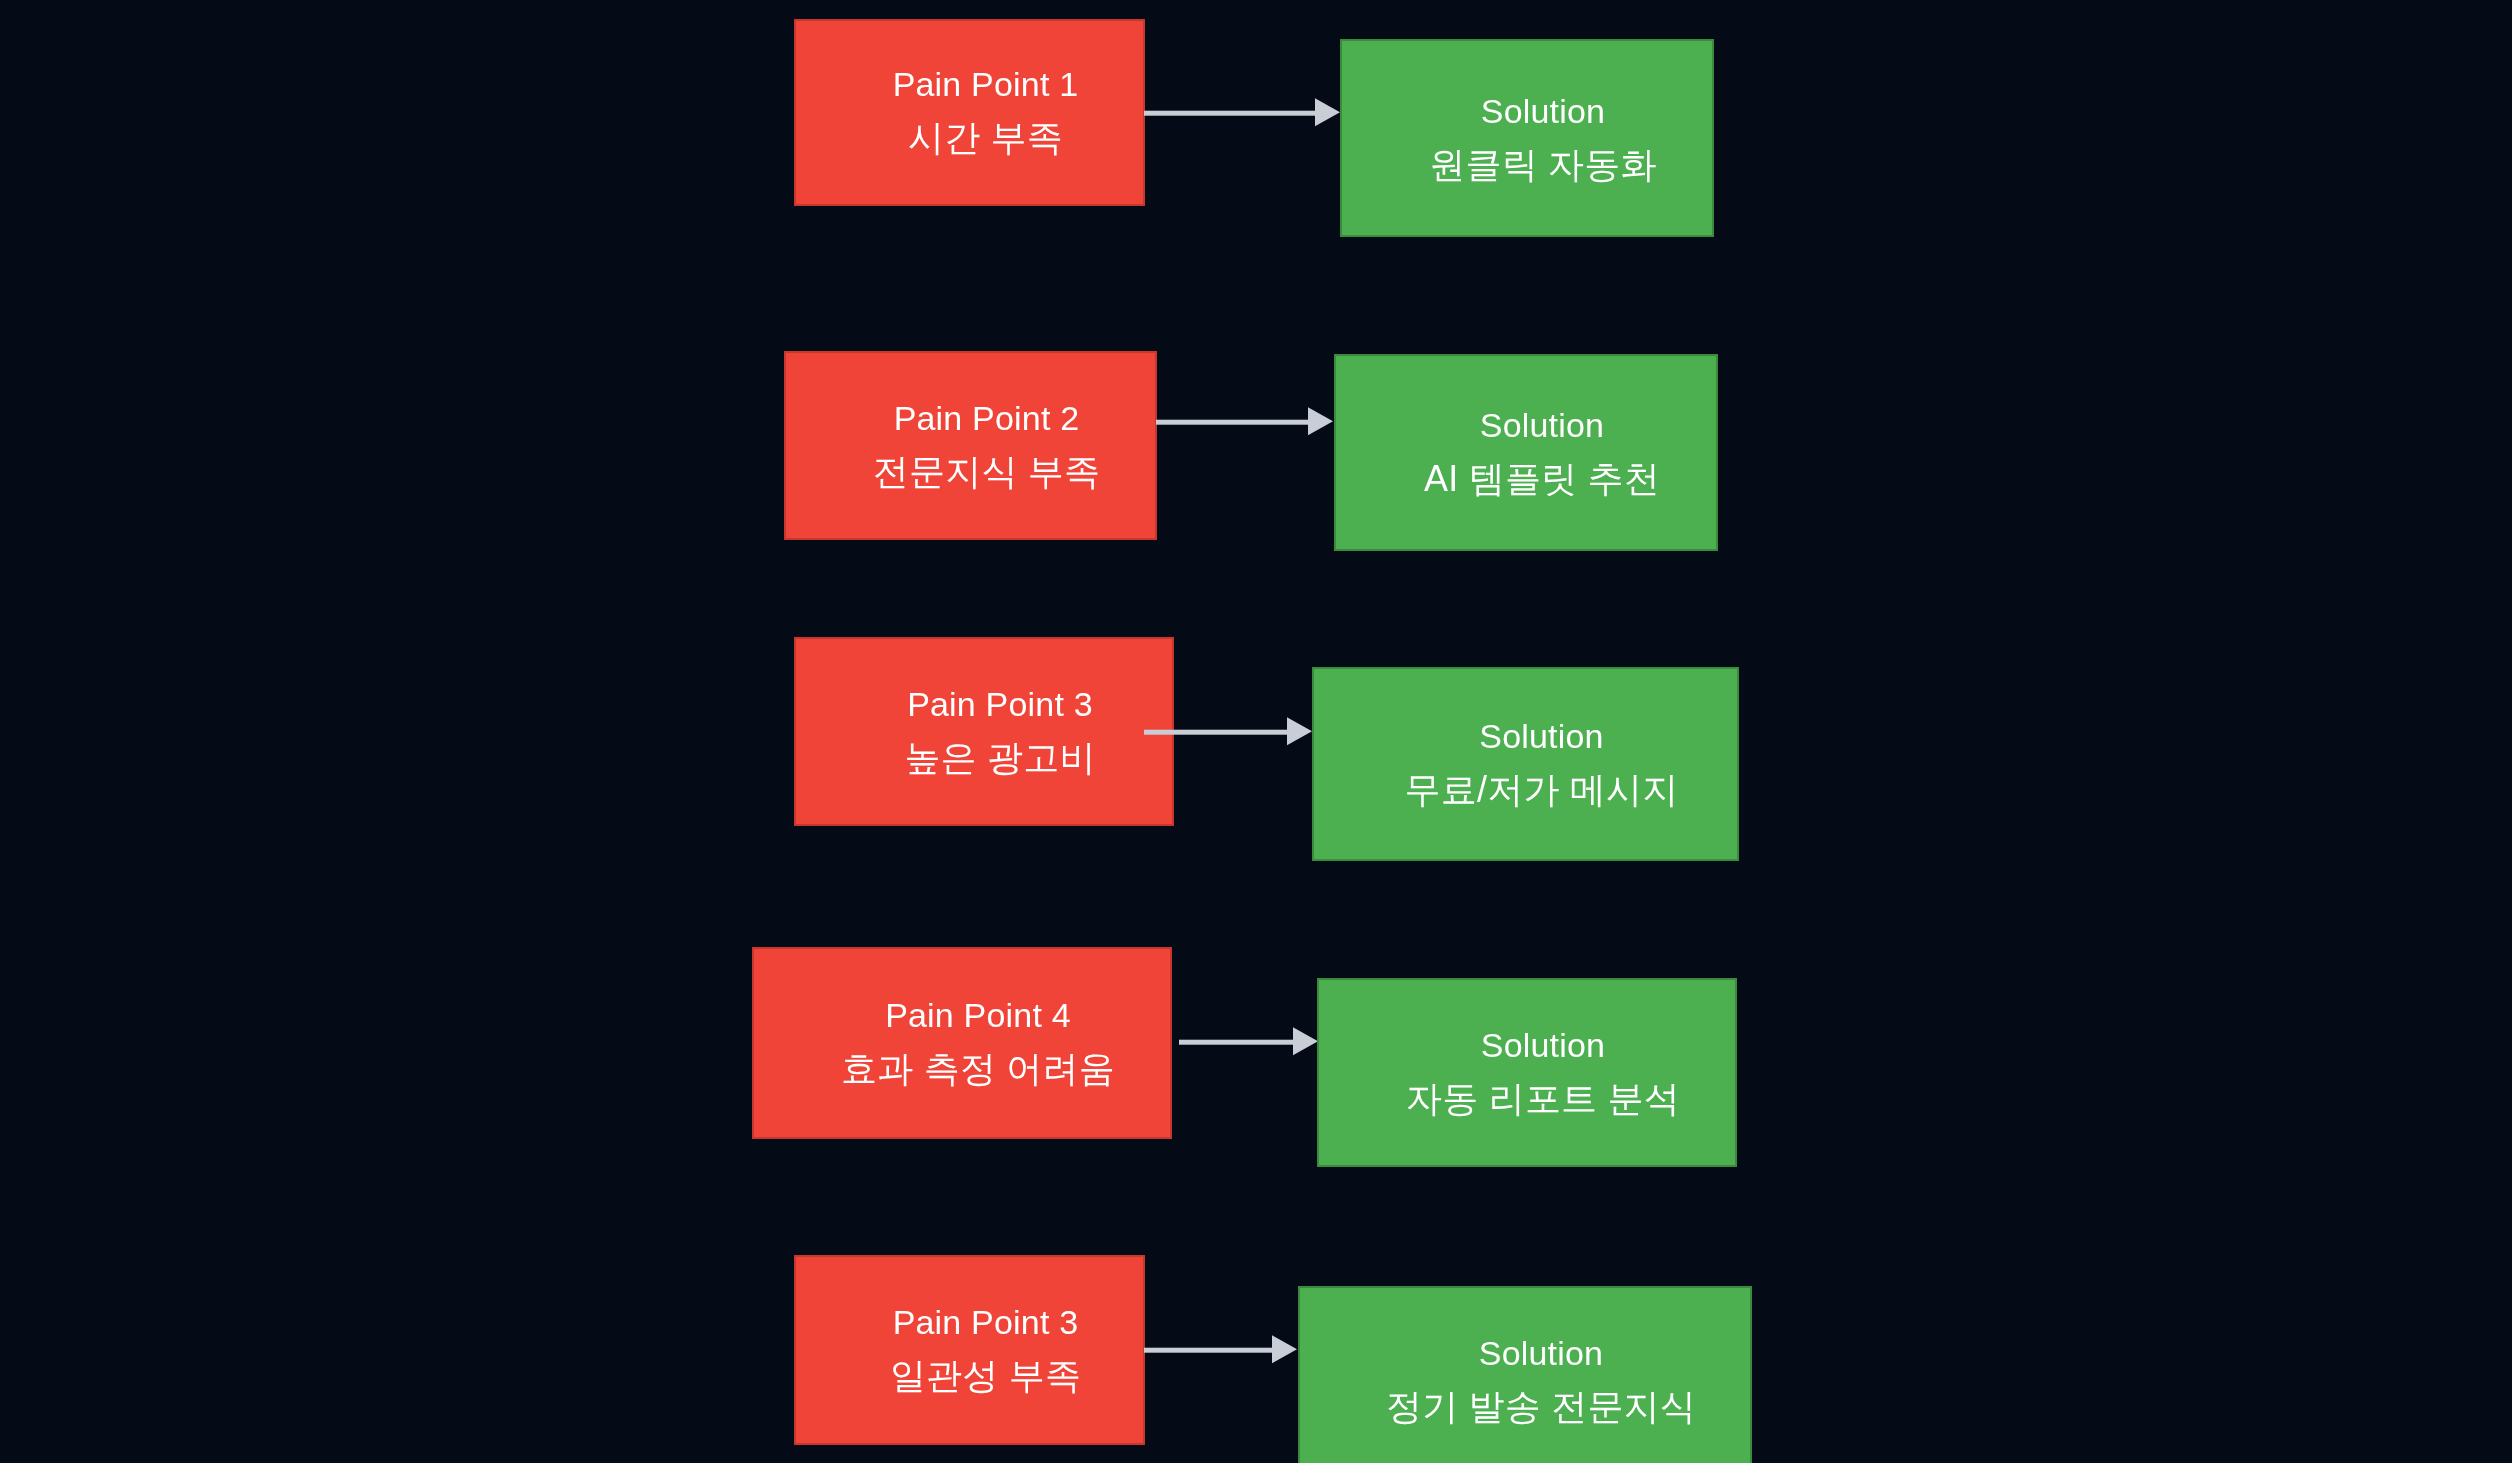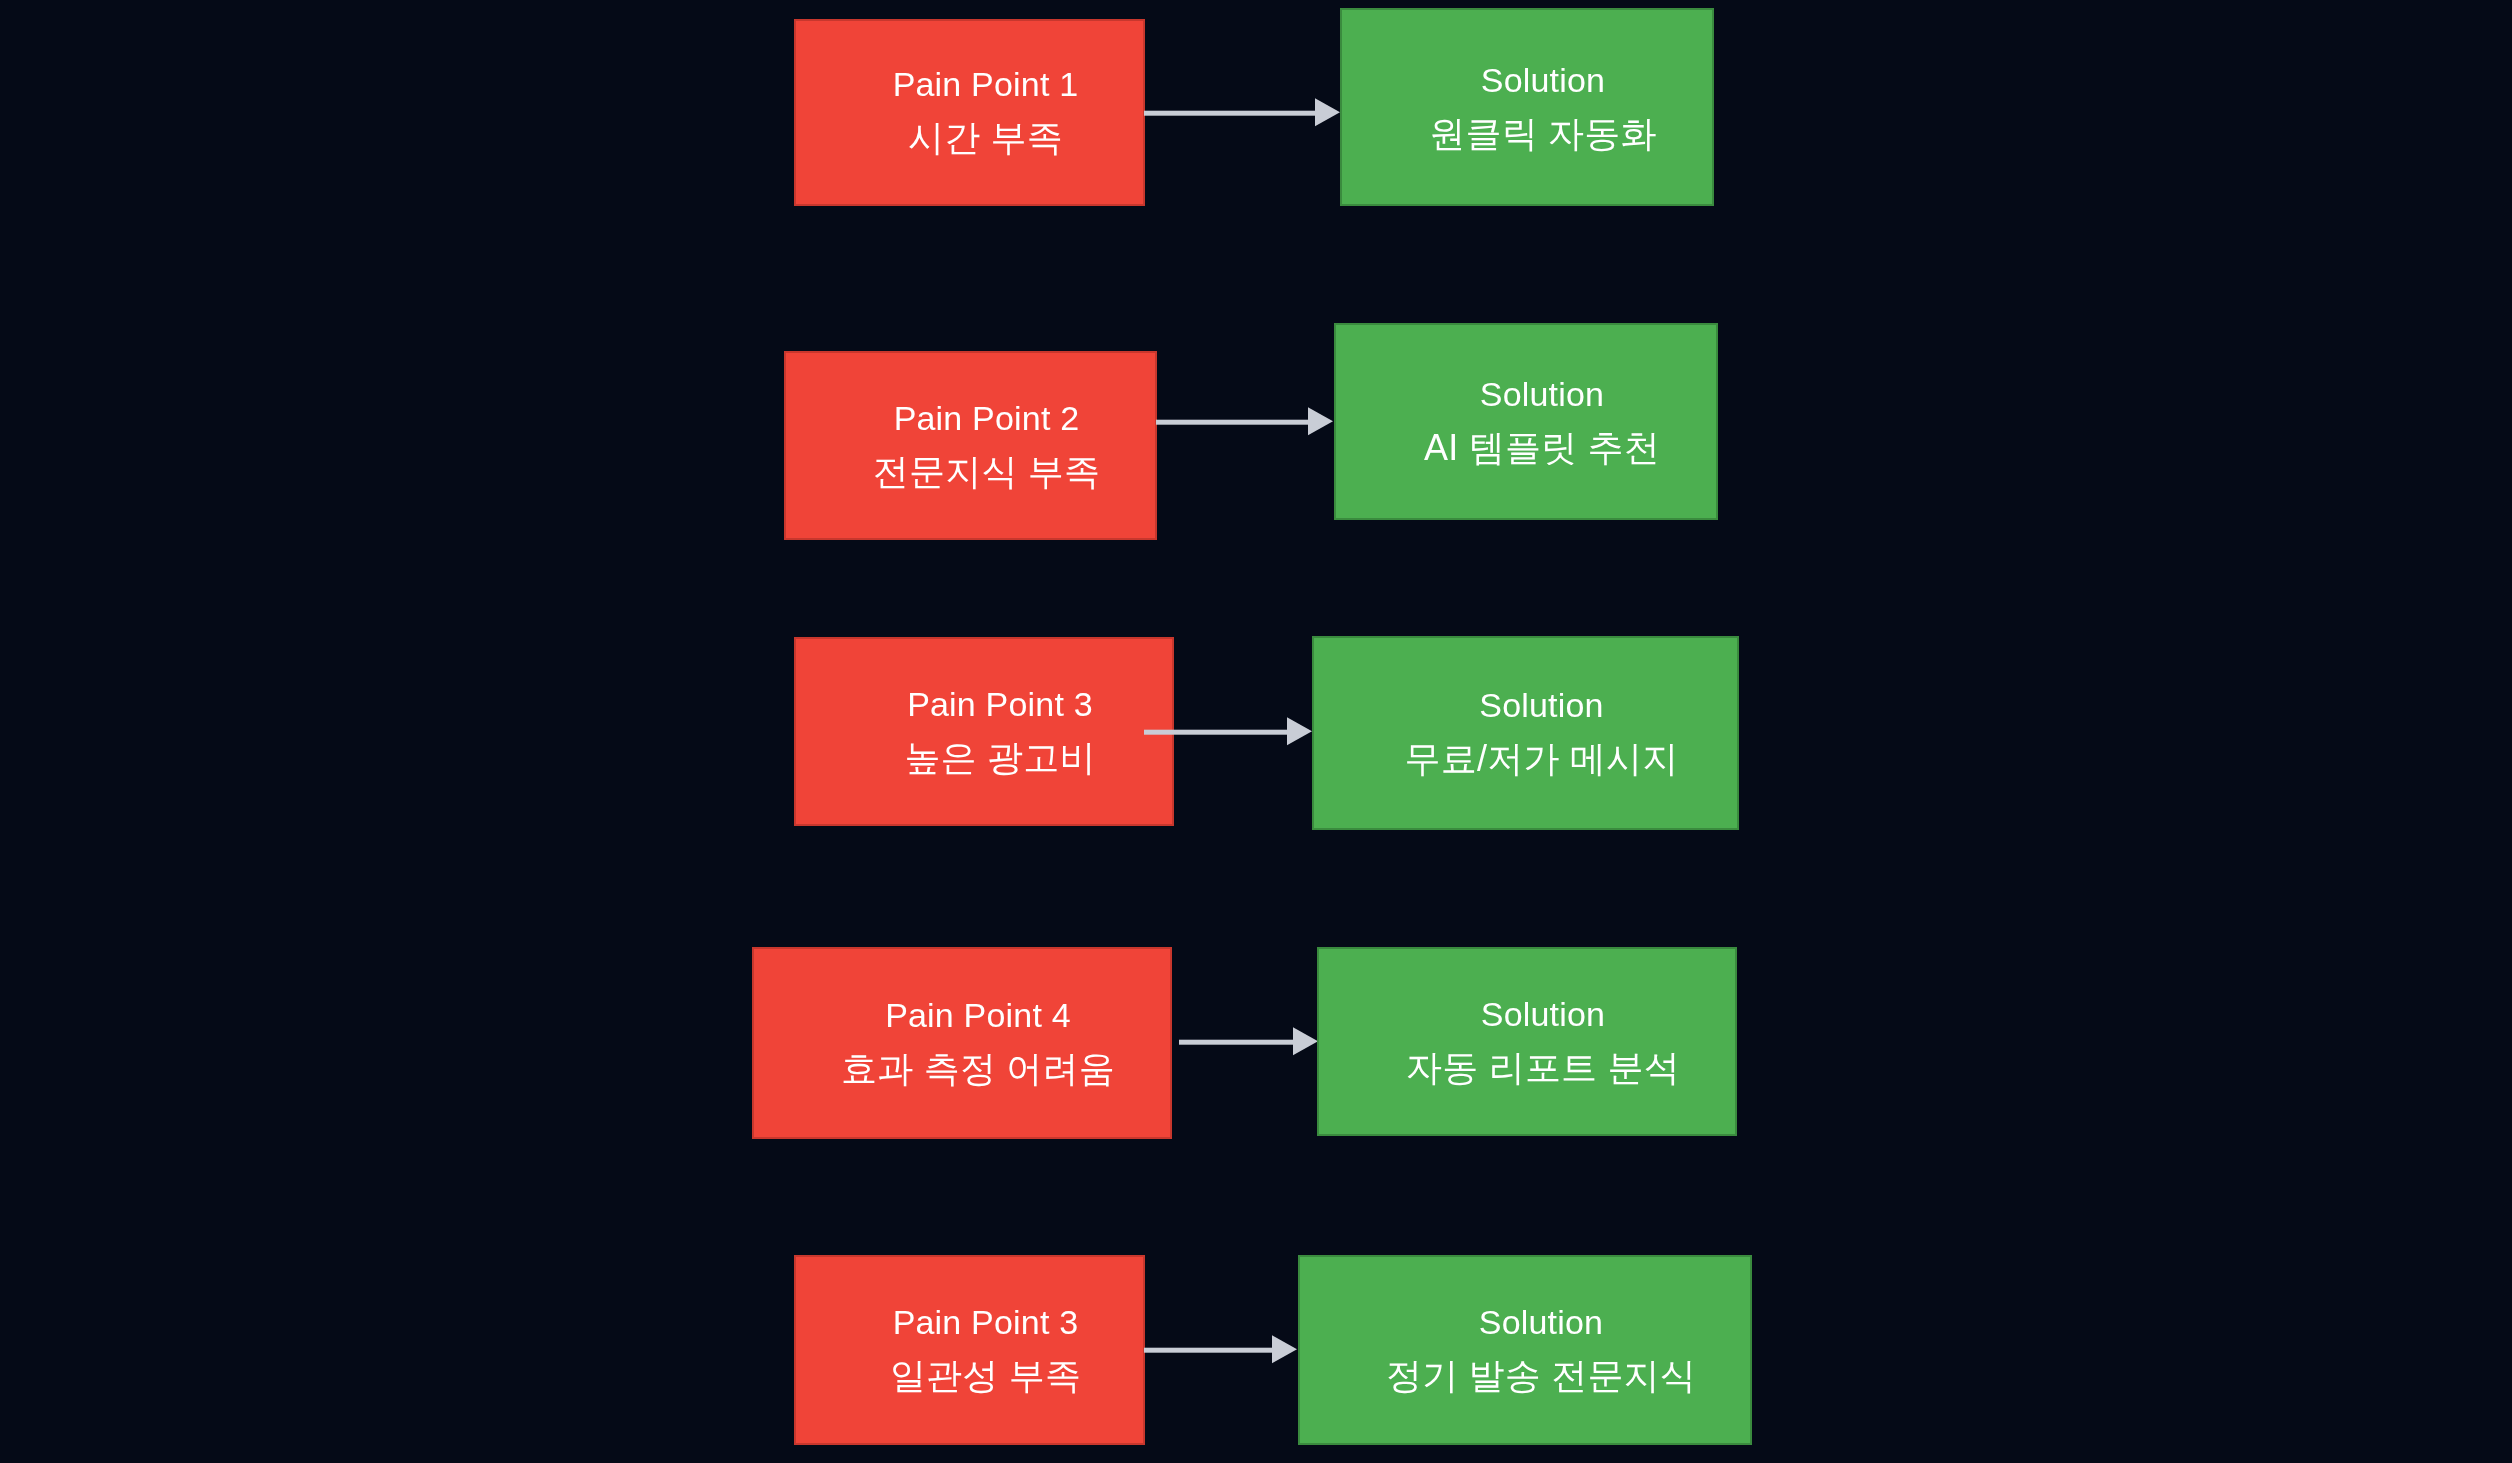--- a/index.html
+++ b/index.html
@@ -40,20 +40,21 @@
     white-space: nowrap;
     margin-top: 3.7px;
   }
   .pain {
     background: #f04438;
     border: 2.8px solid #c8372d;
   }
   .solution {
     background: #4caf50;
     border: 2.8px solid #3a8b3e;
+    margin-top: 31px;
   }
   .edge {
     position: absolute;
     height: 0;
   }
   .edge .shaft {
     position: absolute;
     left: 0;
     top: 0;
     height: 4.6px;

